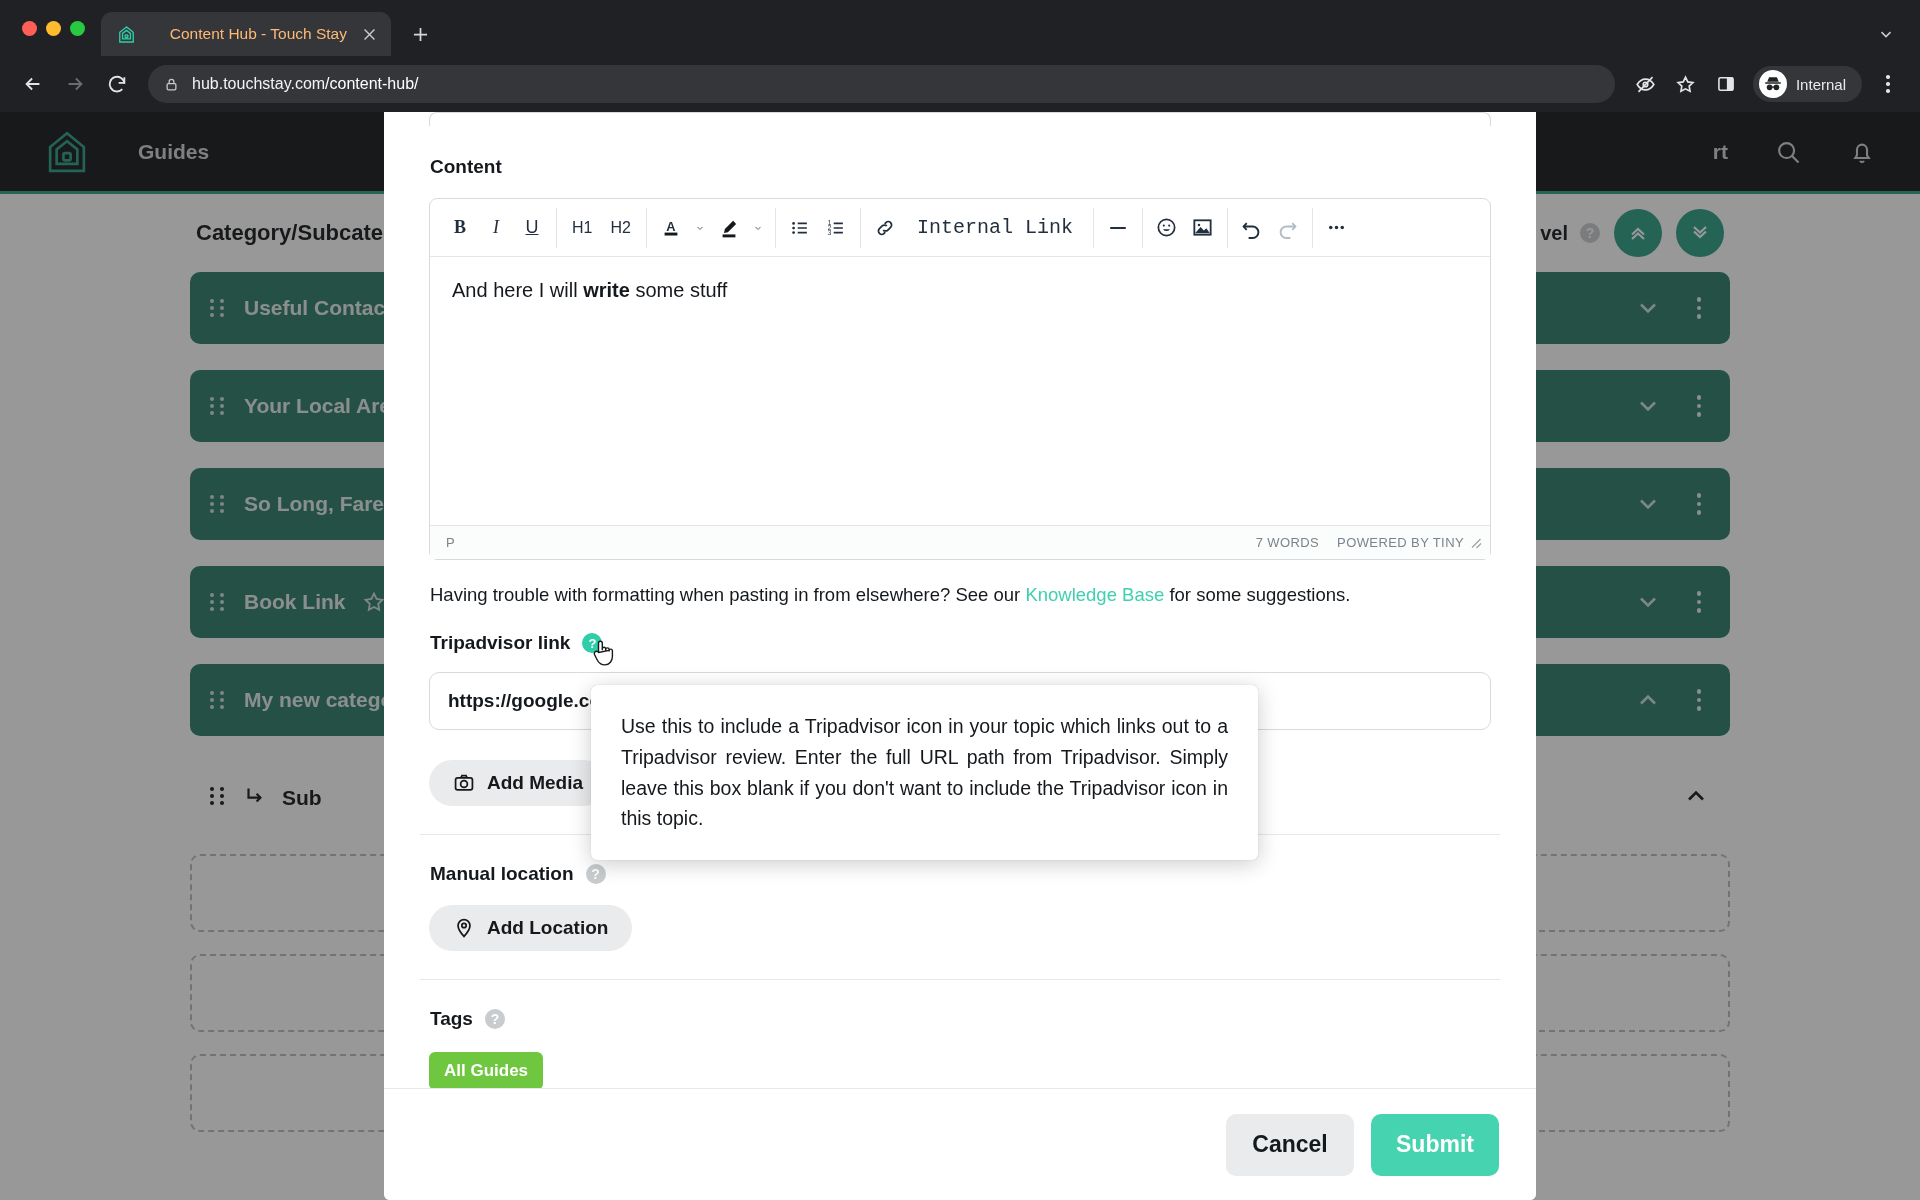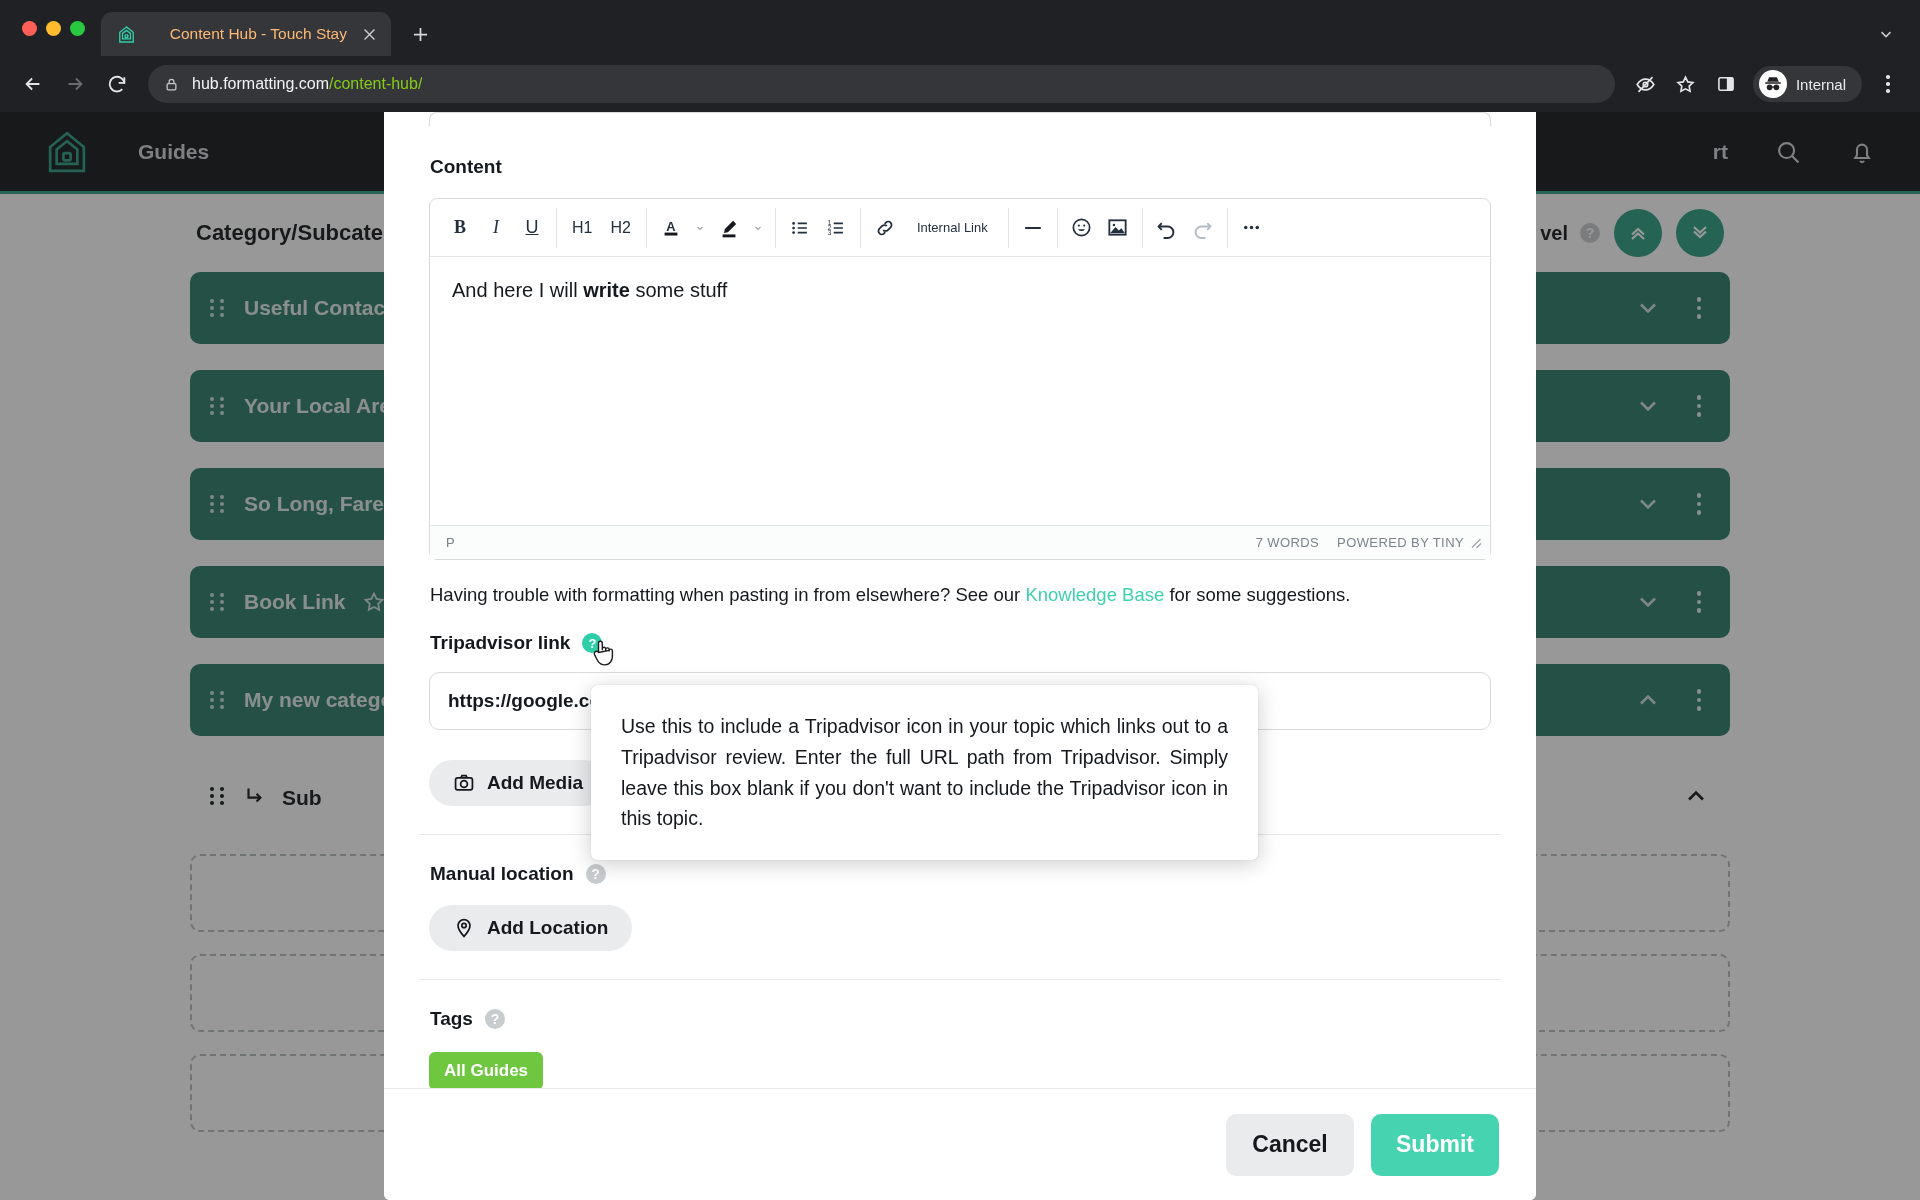--- a/index.html
+++ b/index.html
@@ -69,21 +69,21 @@
     border-radius: 19px; display: flex; align-items: center;
     padding: 0 16px; gap: 12px; margin: 0 8px;
     min-width: 0;
   }
   #omnibox-lock { flex: 0 0 16px; color: #c9cbcf; display: flex; }
   #omnibox-url {
     font-size: 16px; white-space: nowrap;
     overflow: hidden; text-overflow: ellipsis;
   }
   #omnibox-url .url-host { color: #f1f3f4; }
-  #omnibox-url .url-path { color: #84cc16; }
+  #omnibox-url .url-path { color: #ffffff; }
   #omnibox-actions { display: flex; align-items: center; gap: 2px; }
   #incognito-pill {
     height: 36px; background: #35363a; border-radius: 18px;
     display: flex; align-items: center; gap: 9px;
     padding: 0 16px 0 6px; margin-left: 6px;
   }
   #incognito-avatar {
     width: 28px; height: 28px; border-radius: 50%;
     background: #ffffff; display: flex;
     align-items: center; justify-content: center;
@@ -228,21 +228,21 @@
     padding: 0 6px; border-right: 1px solid #e3e6e8;
   }
   .tb-group:last-child { border-right: none; }
   .tb-btn {
     min-width: 36px; height: 36px; padding: 0 6px;
     display: flex; align-items: center; justify-content: center;
     border-radius: 4px; color: #222f3e;
     font-size: 18px; white-space: nowrap;
   }
   .tb-btn.text-btn { font-size: 16px; font-weight: 500; padding: 0 9px; }
-  .tb-btn.label-btn { font-size: 13px; padding: 0 14px; }
+  .tb-btn.label-btn { font-size: 20px; padding: 0 14px; font-family: Liberation Mono, monospace; }
   .tb-chev { min-width: 22px; width: 22px; color: #4a5560; }
   .tb-btn.disabled { color: #b3bcc4; }
 
   #editor-body {
     min-height: 268px; padding: 18px 22px;
     font-size: 20px; color: #15191d; line-height: 1.5;
   }
   #editor-status {
     height: 34px; border-top: 1px solid #e3e6e8;
     display: flex; align-items: center;
@@ -389,21 +389,21 @@
     </div>
 
     <div id="omnibox">
       <span id="omnibox-lock">
         <svg viewBox="0 0 24 24" width="15" height="15" fill="none" stroke="currentColor" stroke-width="2">
           <rect x="5" y="10.5" width="14" height="10" rx="2"></rect>
           <path d="M8.2 10.5V7.6a3.8 3.8 0 0 1 7.6 0v2.9"></path>
         </svg>
       </span>
       <span id="omnibox-url">
-        <span class="url-host">hub.formatting.com</span><span class="url-path">/content-hub/</span>
+        <span class="url-host">hub.touchstay.com</span><span class="url-path">/content-hub/</span>
       </span>
     </div>
 
     <div id="omnibox-actions">
       <div class="nav-icon-btn">
         <svg viewBox="0 0 24 24" width="21" height="21" fill="none" stroke="currentColor" stroke-width="1.9">
           <path d="M2.5 12s3.8-6.2 9.5-6.2S21.5 12 21.5 12s-3.8 6.2-9.5 6.2S2.5 12 2.5 12z"></path>
           <circle cx="12" cy="12" r="2.6"></circle>
           <path d="M4 20.5 20 3.5"></path>
         </svg>

